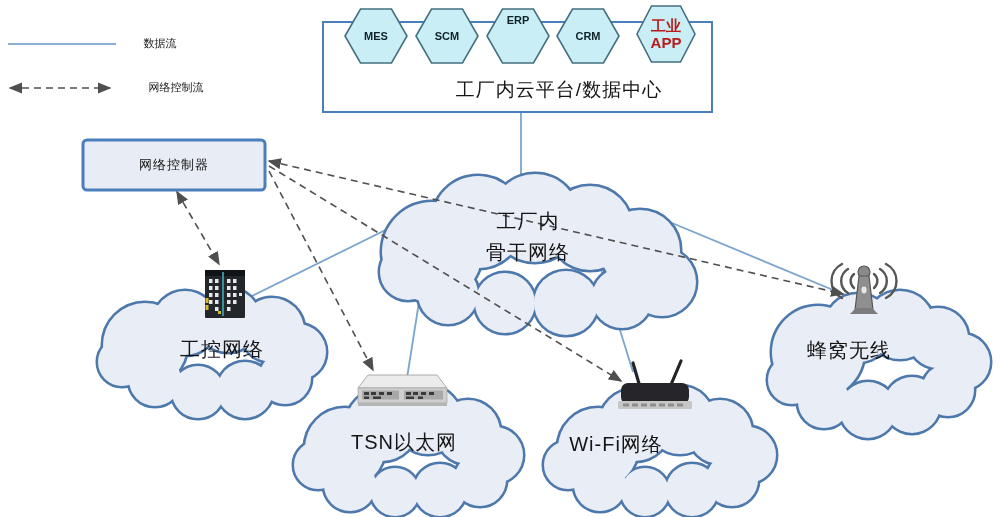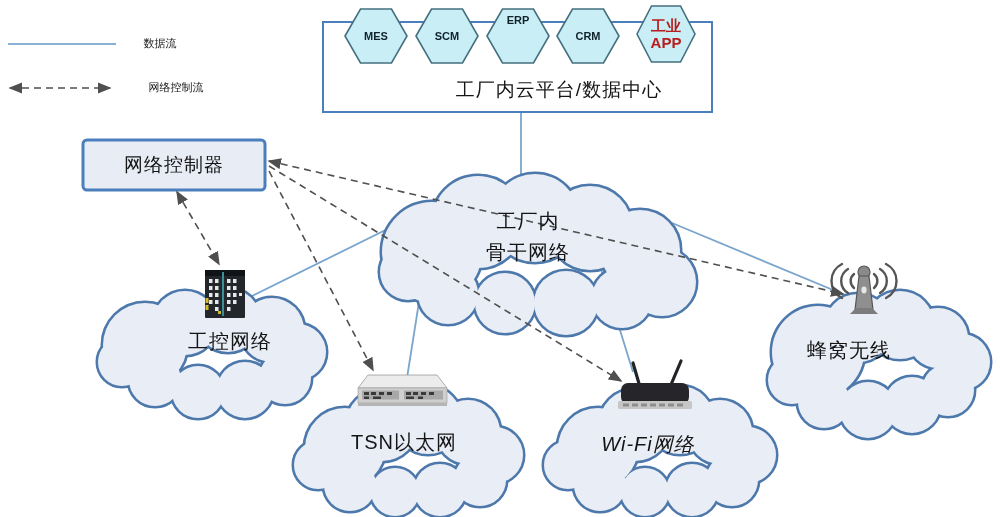--- a/index.html
+++ b/index.html
@@ -8,21 +8,21 @@
     font-family:"Liberation Sans","DejaVu Sans",sans-serif; color:#151515; overflow:hidden;
   }
   #diagram { position:absolute; left:0; top:0; }
   .cloud-stroke { fill:#e9edf6; stroke:#4d78ab; stroke-width:5; }
   .cloud-fill   { fill:#e9edf6; stroke:none; }
   .solid-link   { stroke:#7aa5cd; stroke-width:1.8; fill:none; }
   .dashed-link  { stroke:#4f4f4f; stroke-width:1.6; stroke-dasharray:7 5; fill:none; }
   .lbl { position:absolute; transform:translate(-50%,-50%); white-space:nowrap; }
   .legend-lbl   { font-size:11px; }
   .cloud-lbl    { font-size:20px; letter-spacing:1px; }
-  .box-lbl      { font-size:19px; letter-spacing:1px; }
+  .box-lbl      { font-size:13px; letter-spacing:1px; }
   .platform-lbl { font-size:19px; letter-spacing:1px;margin-left:42px; }
   .hex-lbl      { font-size:11px; font-weight:bold; color:#10222b; }
   .hex-lbl-small{ font-size:15px; font-weight:bold; color:#b91c1c;
                   white-space:normal; width:48px; line-height:1.1; text-align:center; }
 </style>
 </head>
 <body>
 
 <div id="canvas">
 
@@ -238,18 +238,18 @@
   <div class="lbl hex-lbl" style="left:588px; top:36px;">CRM</div>
   <div class="lbl hex-lbl-small" style="left:666px; top:34px;">工业 APP</div>
 
   <div class="lbl platform-lbl" style="left:517px; top:90px;">工厂内云平台/数据中心</div>
 
   <div class="lbl box-lbl" style="left:174px; top:165px;">网络控制器</div>
 
   <div class="lbl cloud-lbl" style="left:528px; top:212px;margin-top:9px;">工厂内</div>
   <div class="lbl cloud-lbl" style="left:528px; top:252px;">骨干网络</div>
 
-  <div class="lbl cloud-lbl" style="left:222px; top:341px;margin-left:8px;">工控网络</div>
+  <div class="lbl cloud-lbl" style="left:222px; top:349px;">工控网络</div>
   <div class="lbl cloud-lbl" style="left:404px; top:442px;">TSN以太网</div>
-  <div class="lbl cloud-lbl" style="left:648px; top:444px;font-style:italic;">Wi-Fi网络</div>
+  <div class="lbl cloud-lbl" style="left:616px; top:444px;">Wi-Fi网络</div>
   <div class="lbl cloud-lbl" style="left:849px; top:350px;">蜂窝无线</div>
 
 </div>
 
 </body></html>

